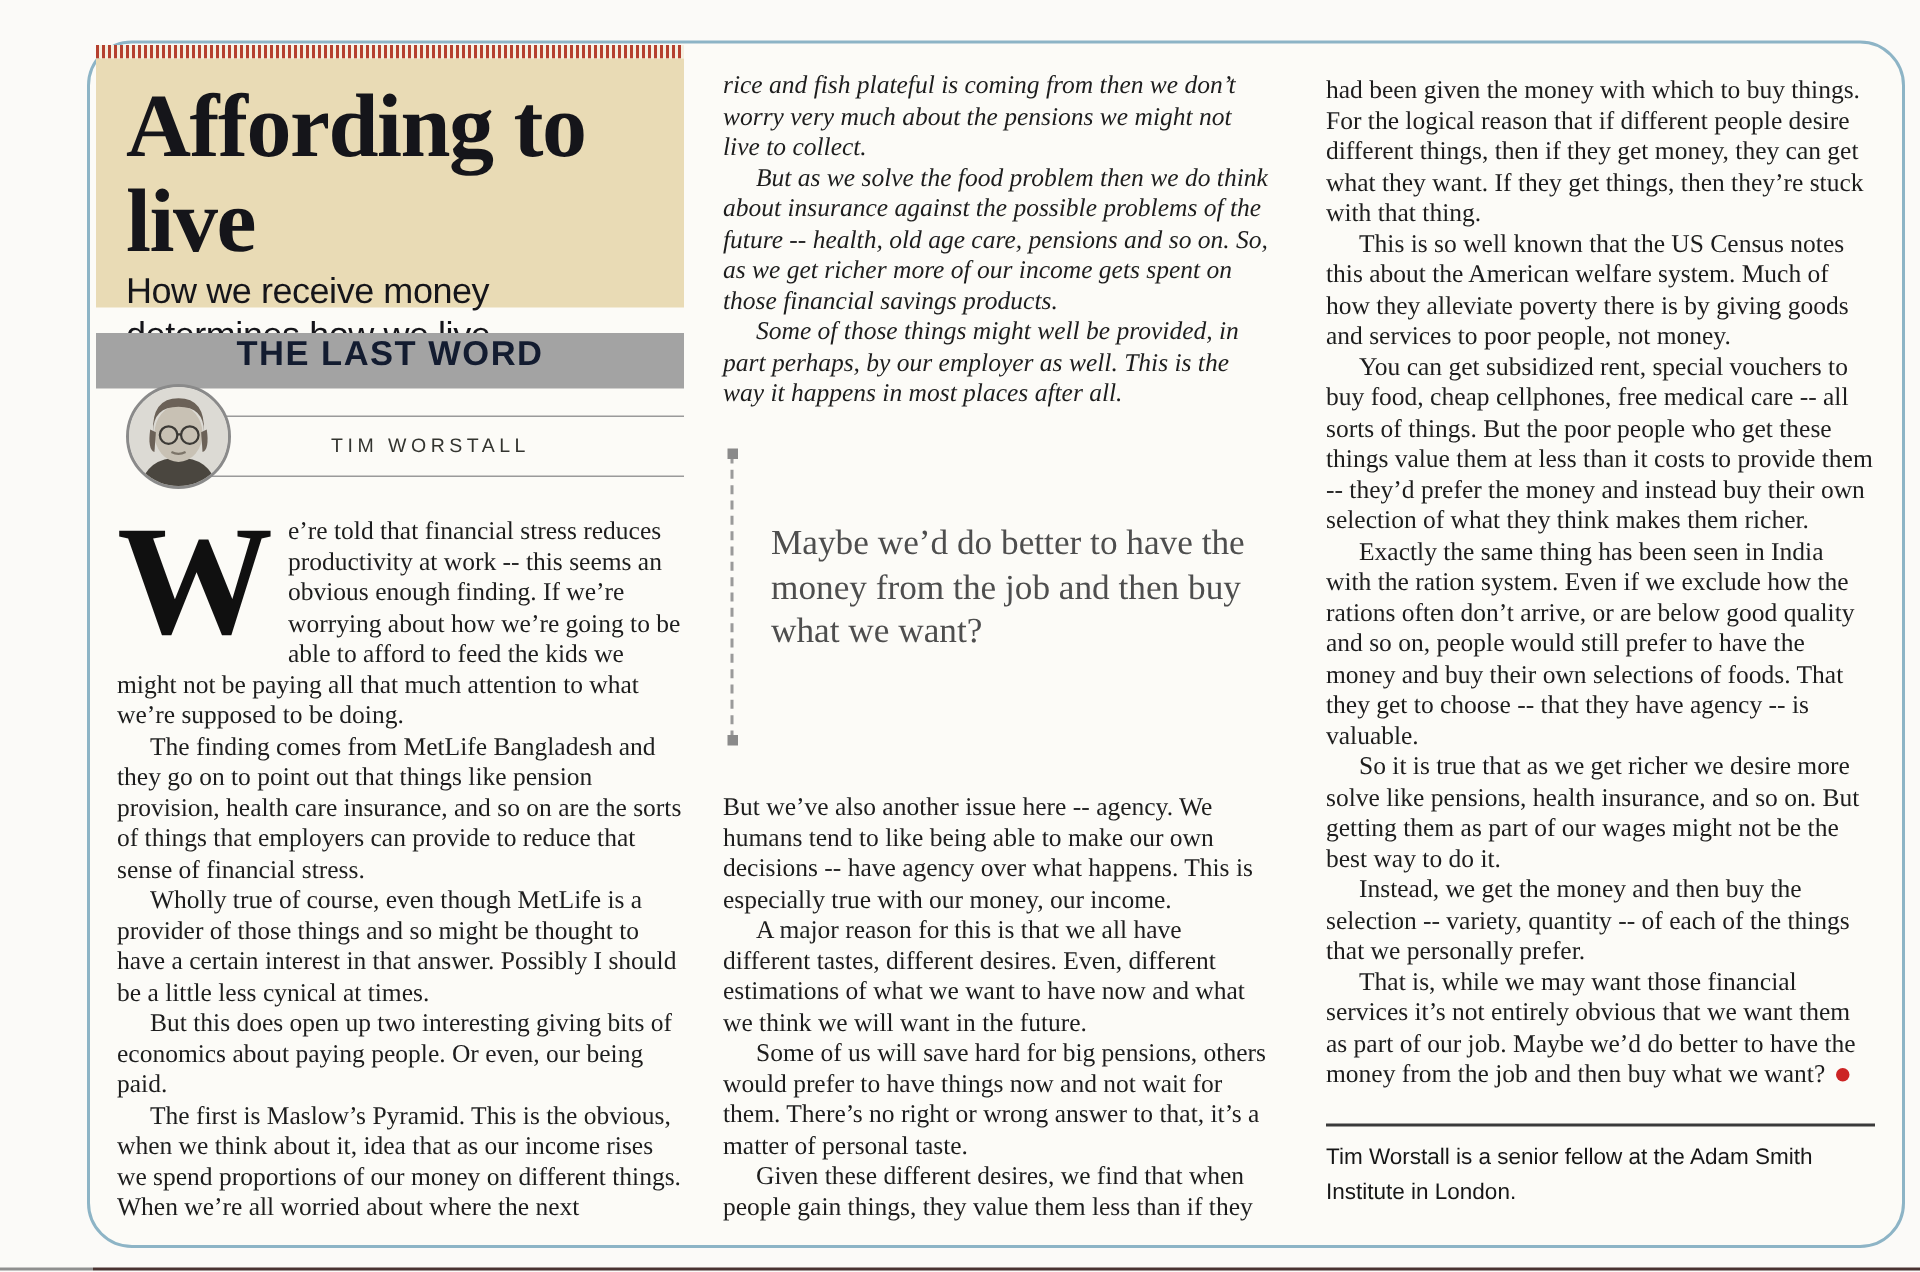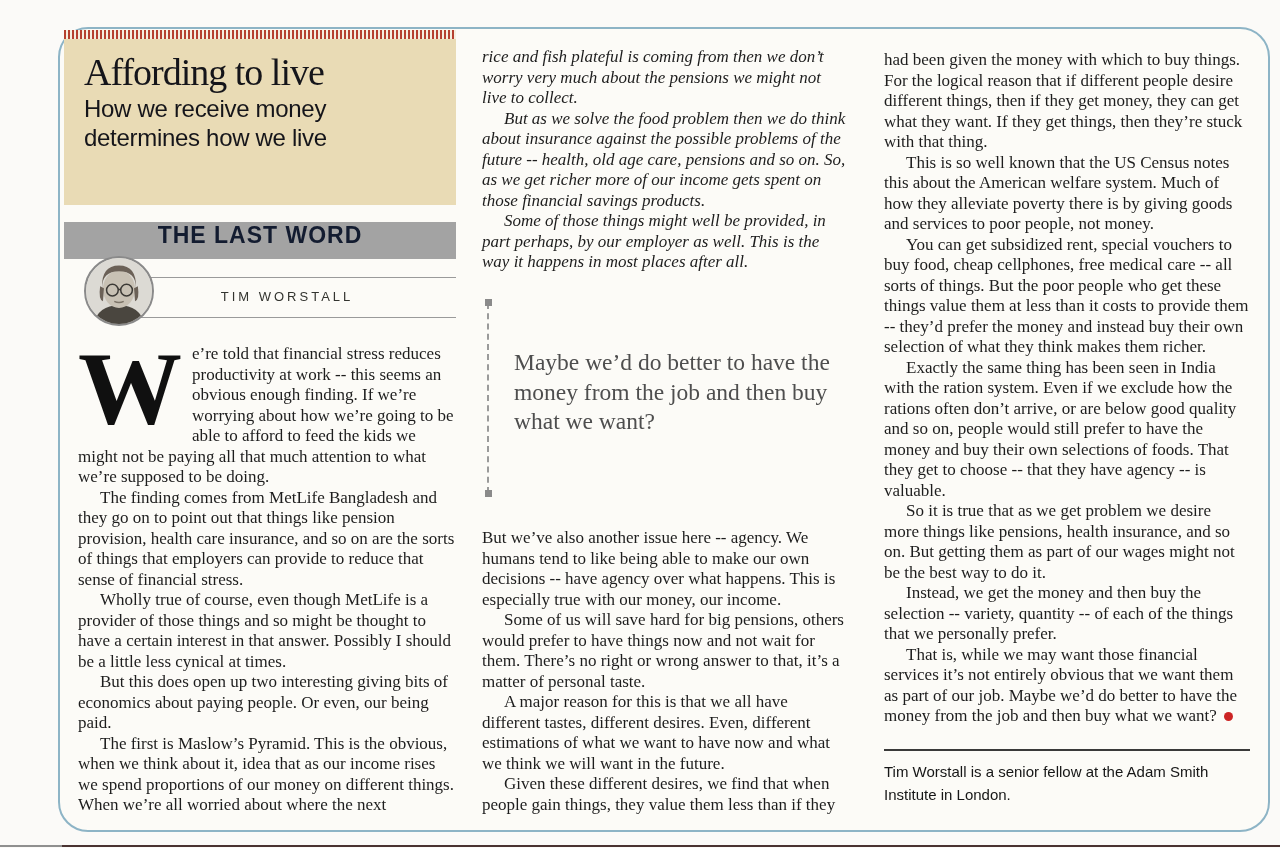--- a/index.html
+++ b/index.html
@@ -25,22 +25,22 @@
     position:absolute;left:64px;top:30px;width:392px;height:9px;
     background-color:#f5efe0;
     background-image:repeating-linear-gradient(90deg,#b5402f 0 2px,rgba(0,0,0,0) 2px 4px);
   }
   .masthead-box{
     position:absolute;left:64px;top:39px;width:392px;height:166px;
     background:#e9dbb5;box-sizing:border-box;
     padding:14px 20px 0 20px;
   }
   .headline{
-    margin:0;font-family:"Liberation Serif",serif;font-weight:400;
-    font-size:38px;line-height:1.05;letter-spacing:-1px;color:#15151a;
+    margin:0;font-family:"Liberation Serif",serif;font-weight:700;
+    font-size:60px;line-height:1.05;letter-spacing:-1px;color:#15151a;
   }
   .subheadline{
     margin:2px 0 0 0;font-family:"Liberation Sans",sans-serif;font-weight:500;
     font-size:24px;line-height:1.2;color:#15151a;letter-spacing:-0.3px;
   }
 
   
   .section-bar{
     position:absolute;left:64px;top:222px;width:392px;height:37px;
     background:#a3a3a3;display:flex;justify-content:center;
@@ -156,31 +156,31 @@
     <p class="noindent">rice and fish plateful is coming from then we don’t worry very much about the pensions we might not live to collect.</p>
     <p>But as we solve the food problem then we do think about insurance against the possible problems of the future -- health, old age care, pensions and so on. So, as we get richer more of our income gets spent on those financial savings products.</p>
     <p>Some of those things might well be provided, in part perhaps, by our employer as well. This is the way it happens in most places after all.</p>
   </div>
 
   <div class="quote-line"></div>
   <div class="quote-text">Maybe we’d do better to have the money from the job and then buy what we want?</div>
 
   <div class="col col2bot">
     <p class="noindent">But we’ve also another issue here -- agency. We humans tend to like being able to make our own decisions -- have agency over what happens. This is especially true with our money, our income.</p>
+    <p>A major reason for this is that we all have different tastes, different desires. Even, different estimations of what we want to have now and what we think we will want in the future.</p>
     <p>Some of us will save hard for big pensions, others would prefer to have things now and not wait for them. There’s no right or wrong answer to that, it’s a matter of personal taste.</p>
-    <p>A major reason for this is that we all have different tastes, different desires. Even, different estimations of what we want to have now and what we think we will want in the future.</p>
     <p>Given these different desires, we find that when people gain things, they value them less than if they</p>
   </div>
 
   <div class="col col3">
     <p class="noindent">had been given the money with which to buy things. For the logical reason that if different people desire different things, then if they get money, they can get what they want. If they get things, then they’re stuck with that thing.</p>
     <p>This is so well known that the US Census notes this about the American welfare system. Much of how they alleviate poverty there is by giving goods and services to poor people, not money.</p>
     <p>You can get subsidized rent, special vouchers to buy food, cheap cellphones, free medical care -- all sorts of things. But the poor people who get these things value them at less than it costs to provide them -- they’d prefer the money and instead buy their own selection of what they think makes them richer.</p>
     <p>Exactly the same thing has been seen in India with the ration system. Even if we exclude how the rations often don’t arrive, or are below good quality and so on, people would still prefer to have the money and buy their own selections of foods. That they get to choose -- that they have agency -- is valuable.</p>
-    <p>So it is true that as we get problem we desire more things like pensions, health insurance, and so on. But getting them as part of our wages might not be the best way to do it.</p>
+    <p>So it is true that as we get richer we desire more solve like pensions, health insurance, and so on. But getting them as part of our wages might not be the best way to do it.</p>
     <p>Instead, we get the money and then buy the selection -- variety, quantity -- of each of the things that we personally prefer.</p>
     <p><span>That is, while we may want those financial services it’s not entirely obvious that we want them as part of our job. Maybe we’d do better to have the money from the job and then buy what we want?</span><span class="end-dot"></span></p>
     <div class="foot-rule"></div>
     <p class="footnote">Tim Worstall is a senior fellow at the Adam Smith Institute in London.</p>
   </div>
 
   <div class="edge-gray"></div>
   <div class="edge-brown"></div>
 
 </div>

